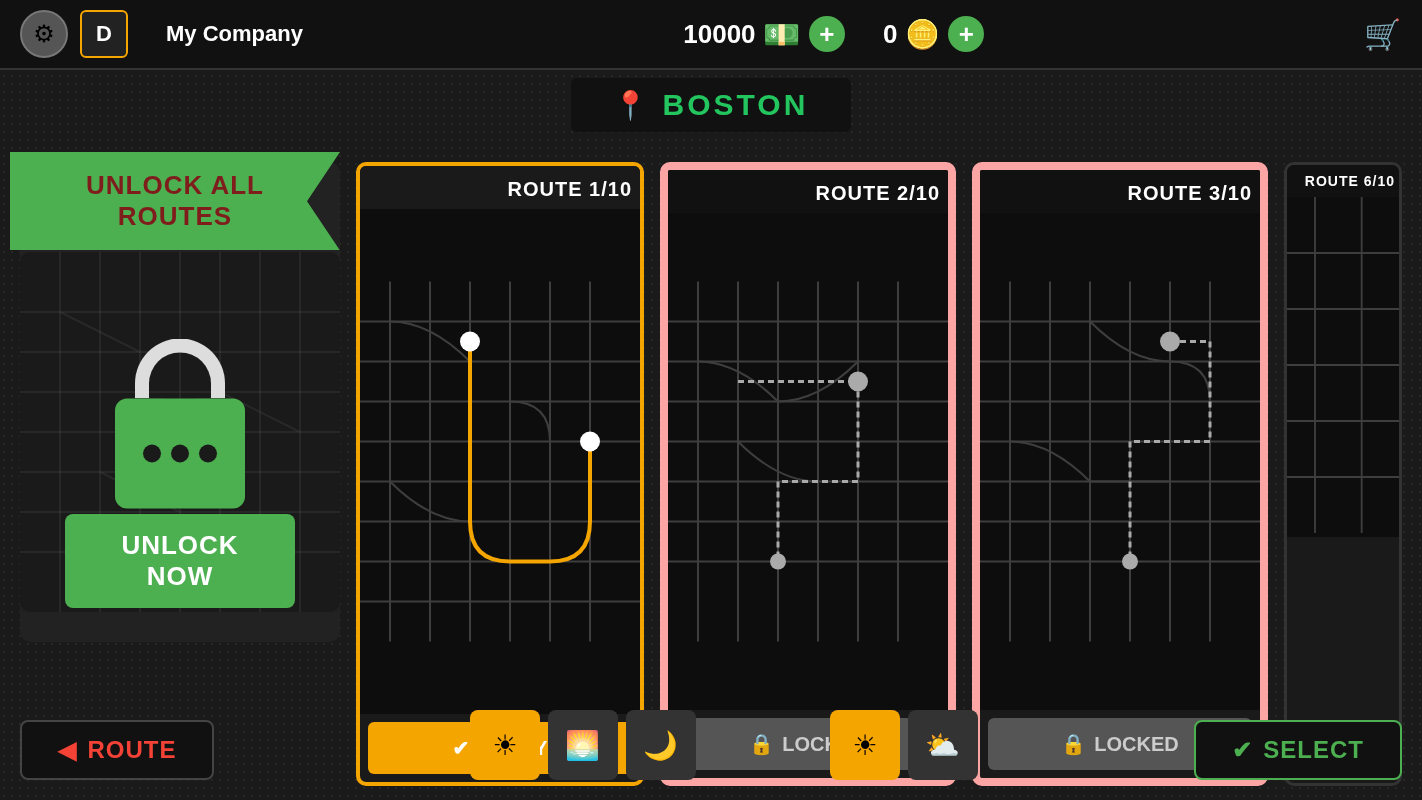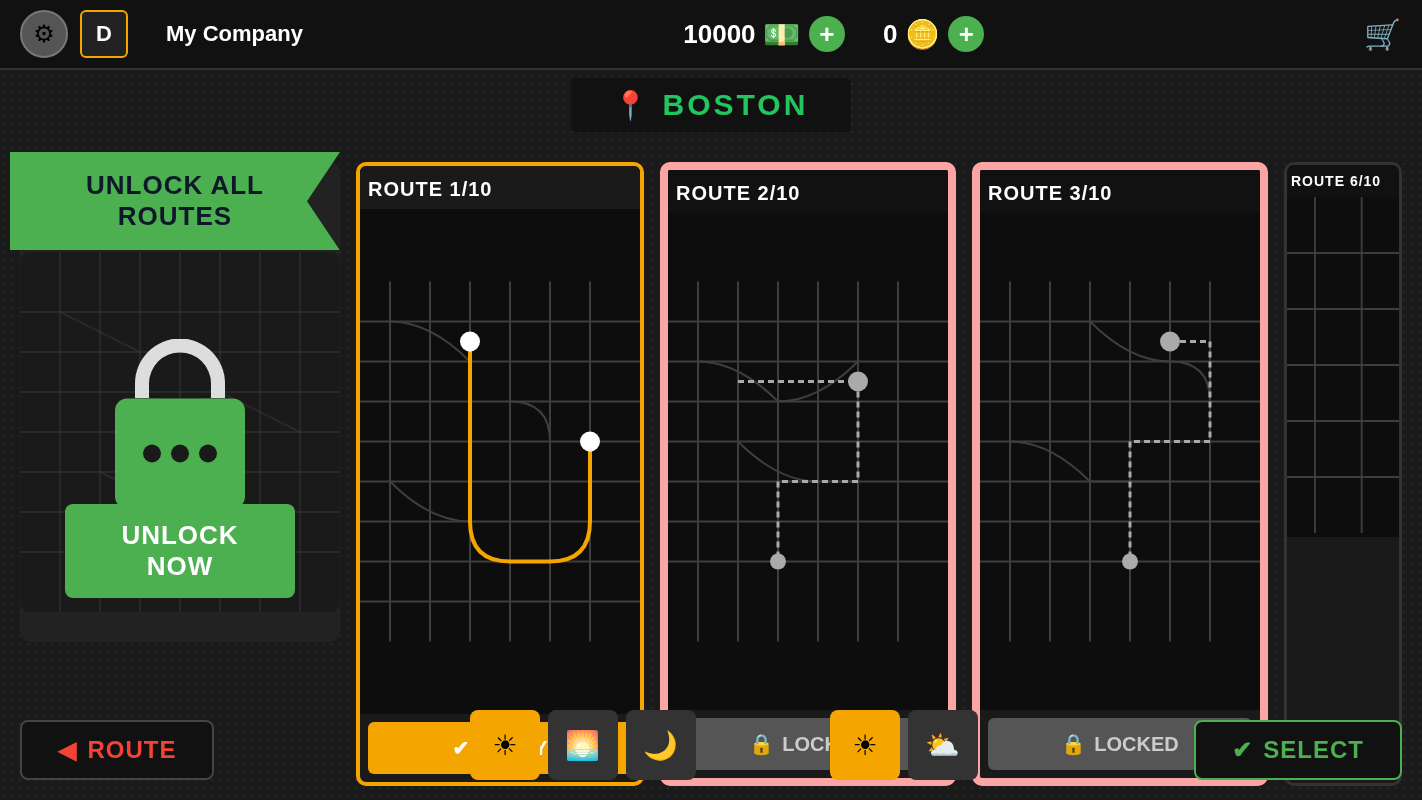--- a/index.html
+++ b/index.html
@@ -176,21 +176,21 @@
       flex-direction: column;
       align-items: center;
       flex-shrink: 0;
     }
 
     .unlock-banner {
       position: absolute;
       top: -10px;
       left: -10px;
       background: #4caf50;
-      color: #0f172a;
+      color: #7f1d1d;
       font-size: 26px;
       font-weight: 900;
       text-align: center;
       padding: 18px 24px;
       clip-path: polygon(0 0, 100% 0, 90% 50%, 100% 100%, 0 100%);
       width: 330px;
       line-height: 1.2;
       letter-spacing: 1px;
       z-index: 5;
     }
@@ -245,21 +245,21 @@
     }
 
     .lock-dot {
       width: 18px; height: 18px;
       background: #1a1a1a;
       border-radius: 50%;
     }
 
     .unlock-now-btn {
       position: absolute;
-      bottom: 14px;
+      bottom: 4px;
       left: 50%;
       transform: translateX(-50%);
       background: #4caf50;
       color: #fff;
       font-size: 26px;
       font-weight: 900;
       border: none;
       border-radius: 8px;
       padding: 16px 28px;
       cursor: pointer;
@@ -301,21 +301,21 @@
 
     .route-card-partial {
       flex: 0.4;
       background: #1a1a1a;
       border-radius: 10px;
       border: 3px solid #333;
       overflow: hidden;
     }
 
     .route-title {
-      text-align: left;
+      text-align: right;
       color: #fff;
       font-size: 20px;
       font-weight: 900;
       padding: 12px 8px 8px;
       letter-spacing: 1px;
       background: #111;
     }
 
     .route-card.active .route-title {
       background: #1a1a1a;

